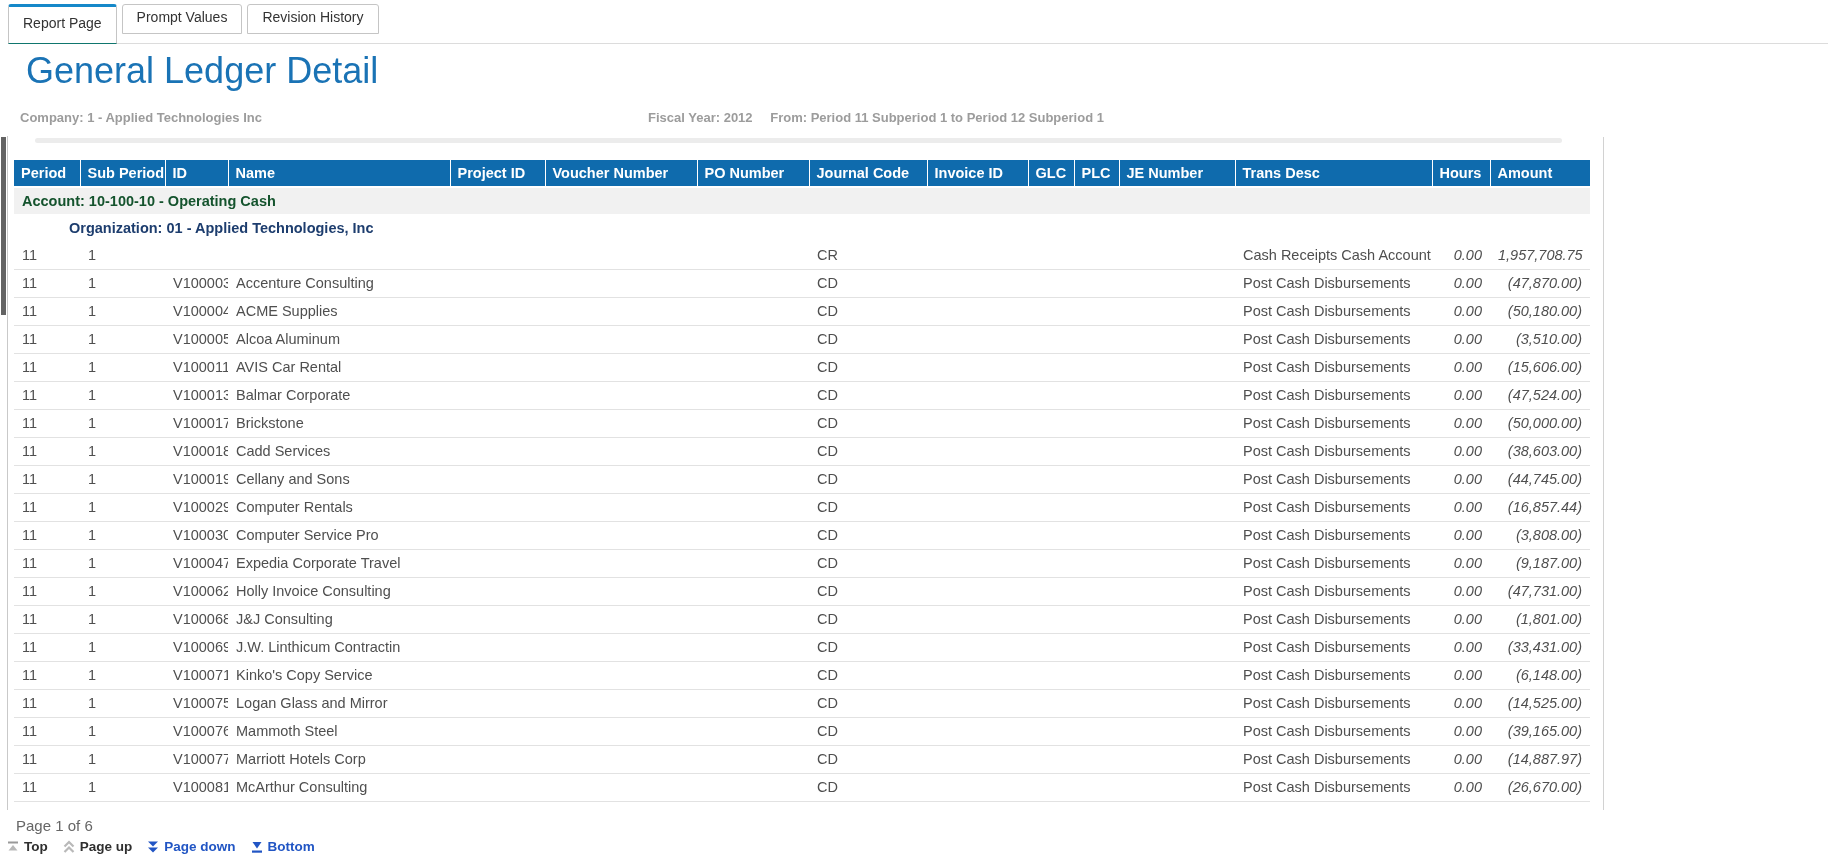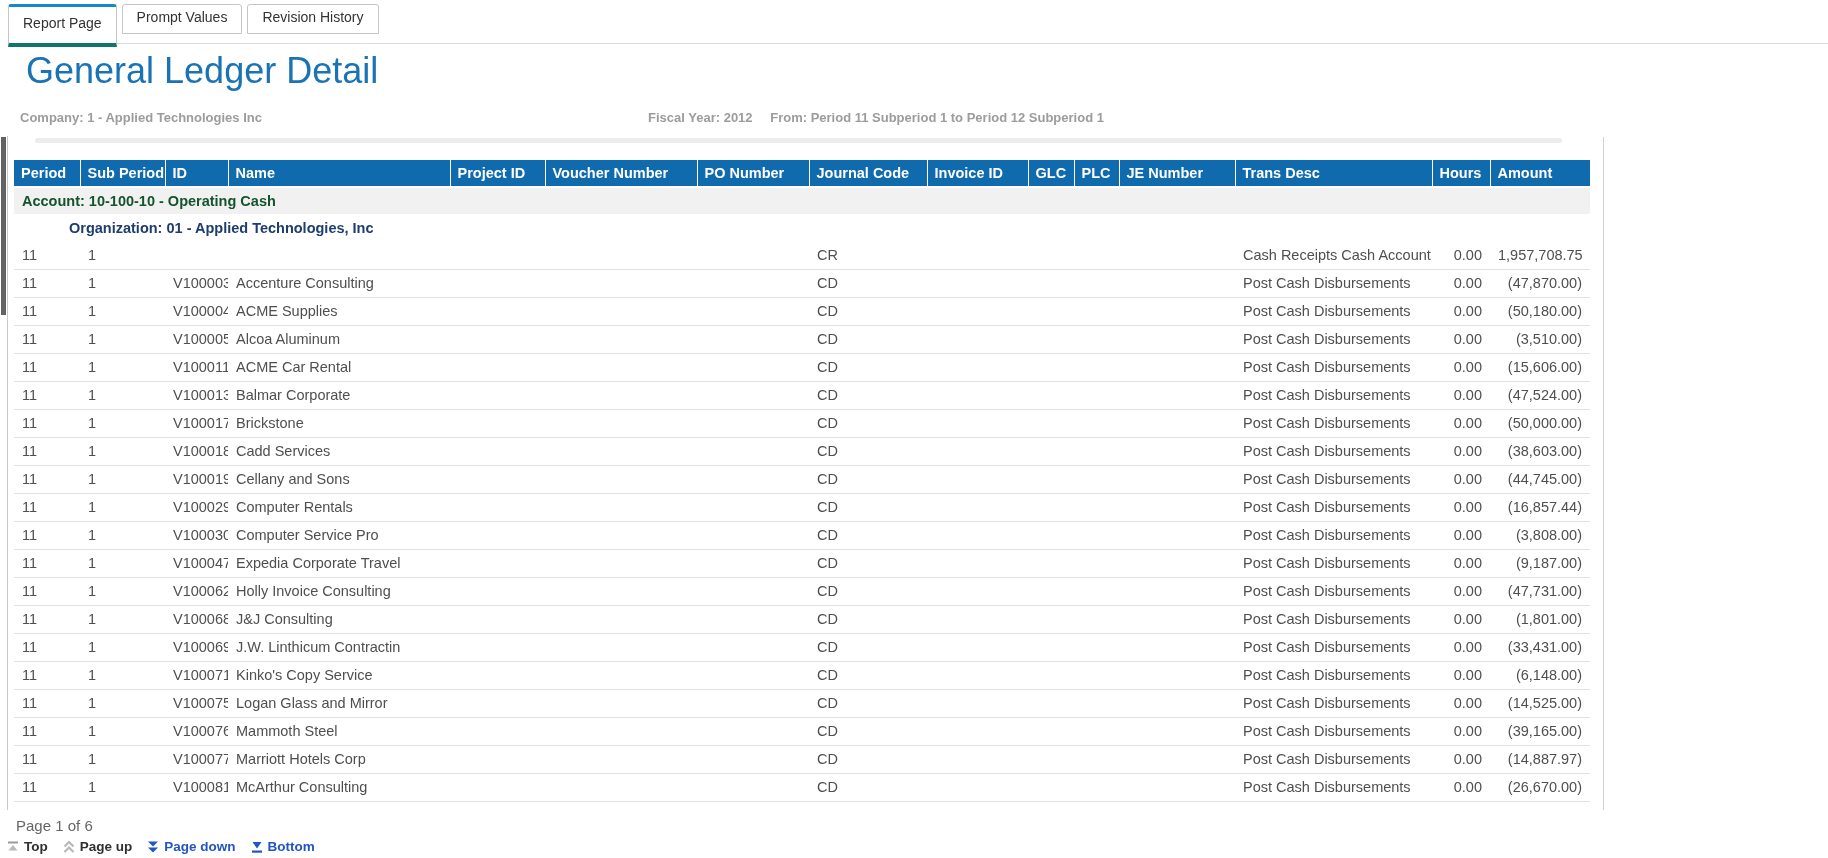--- a/index.html
+++ b/index.html
@@ -4,21 +4,21 @@
 <style>
   * { margin:0; padding:0; box-sizing:border-box; }
   html,body { background:#fff; }
   body { font-family:"Liberation Sans", sans-serif; }
   .screen { position:relative; width:1828px; height:858px; background:#fff; overflow:hidden; }
 
   
   .tabbar { position:absolute; top:4px; left:8px; display:flex; gap:5px; align-items:flex-start; z-index:3; }
   .tab { background:#fff; border:1px solid #c5c5c5; border-radius:3px 3px 0 0;
          padding:4px 14px 8px; font-size:14px; color:#333; cursor:pointer; white-space:nowrap; }
-  .tab.active { border-top:3px solid #1588c9; border-bottom:4px solid #0f766e; padding:8px 14px 12px; }
+  .tab.active { border-top:3px solid #1588c9; border-bottom:1px solid #0f766e; padding:8px 14px 12px; }
   .tab-divider { position:absolute; top:43px; left:30px; right:0; height:1px; background:#dcdcdc; z-index:1; }
 
   
   .report-title { position:absolute; top:50px; left:26px; font-size:36px; font-weight:400;
                   color:#1a73b5; letter-spacing:0; white-space:nowrap; }
   .meta { position:absolute; top:110px; left:20px; width:1560px; font-size:13px; font-weight:bold;
           color:#9c9c9c; white-space:nowrap; }
   .meta .fiscal-block { position:absolute; left:628px; top:0; }
   .meta .fiscal-block span { margin-right:14px; }
 
@@ -35,21 +35,21 @@
   table.gl th { background:#0f6bad; color:#fff; font-weight:bold; font-size:14.5px; text-align:left;
                 padding:4px 7px; height:27px; white-space:nowrap; overflow:hidden;
                 border-right:1px solid #fff; border-bottom:2px solid #fff; }
   table.gl th:last-child { border-right:none; }
   tr.account-row td { background:#f1f1f1; color:#14532d; font-weight:bold; padding:4px 8px;
                       height:27px; white-space:nowrap; }
   tr.org-row td { background:#fff; color:#1d3d6e; font-weight:bold; padding:4px 8px 4px 55px;
                   height:27px; white-space:nowrap; }
   tr.data-row td { color:#4f4f4f; padding:5px 8px; height:28px; border-bottom:1px solid #e2e2e2;
                    white-space:nowrap; overflow:hidden; }
-  tr.data-row td.num { text-align:right; }
+  tr.data-row td.num { text-align:right;font-style:italic; }
 
   
   .page-label { position:absolute; top:817px; left:16px; font-size:15px; color:#666; }
   .navbar { position:absolute; top:839px; left:6px; display:flex; gap:14px; align-items:flex-end; }
   .nav-item { display:flex; align-items:center; gap:4px; font-size:13.5px; font-weight:600;
               cursor:pointer; text-decoration:none; }
   .nav-item.disabled .nav-label { color:#2f2f2f; }
   .nav-item.enabled .nav-label { color:#2155c4; }
   .nav-item svg { display:block; }
 </style>
@@ -196,21 +196,21 @@
       <td></td>
       <td></td>
       <td>Post Cash Disbursements</td>
       <td class="num">0.00</td>
       <td class="num">(3,510.00)</td>
     </tr>
         <tr class="data-row">
       <td>11</td>
       <td>1</td>
       <td>V100011</td>
-      <td>ACME Car Rental</td>
+      <td>AVIS Car Rental</td>
       <td></td>
       <td></td>
       <td></td>
       <td>CD</td>
       <td></td>
       <td></td>
       <td></td>
       <td></td>
       <td>Post Cash Disbursements</td>
       <td class="num">0.00</td>

